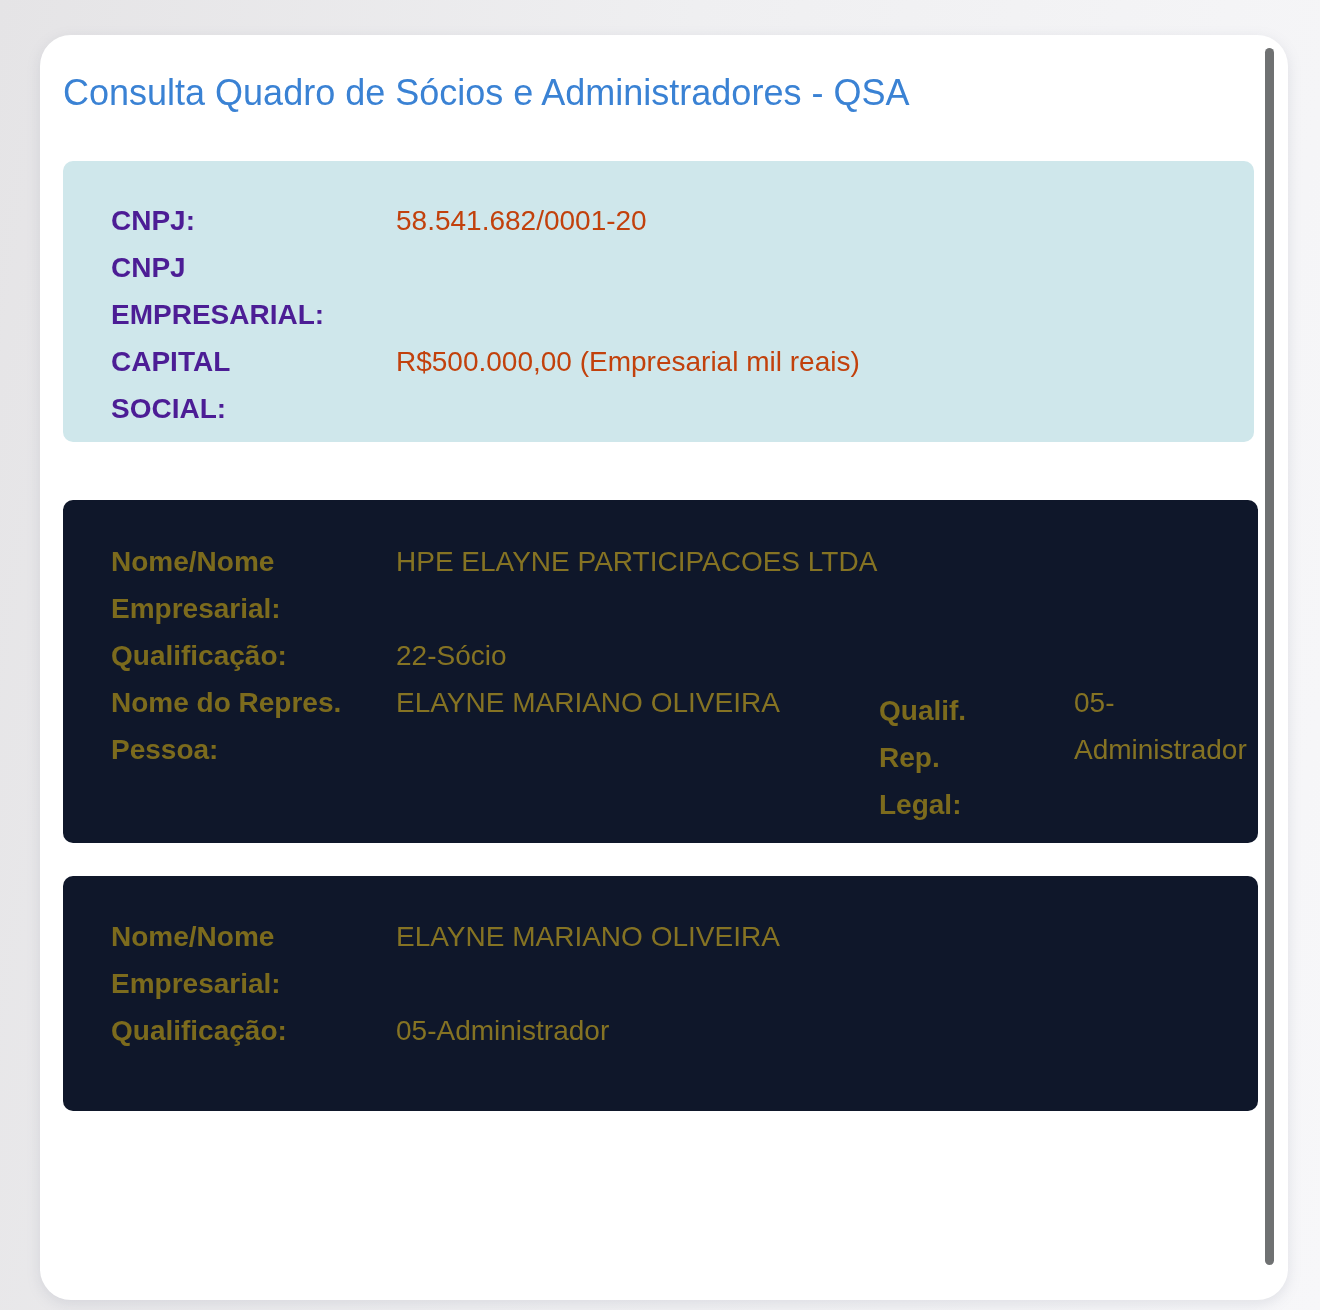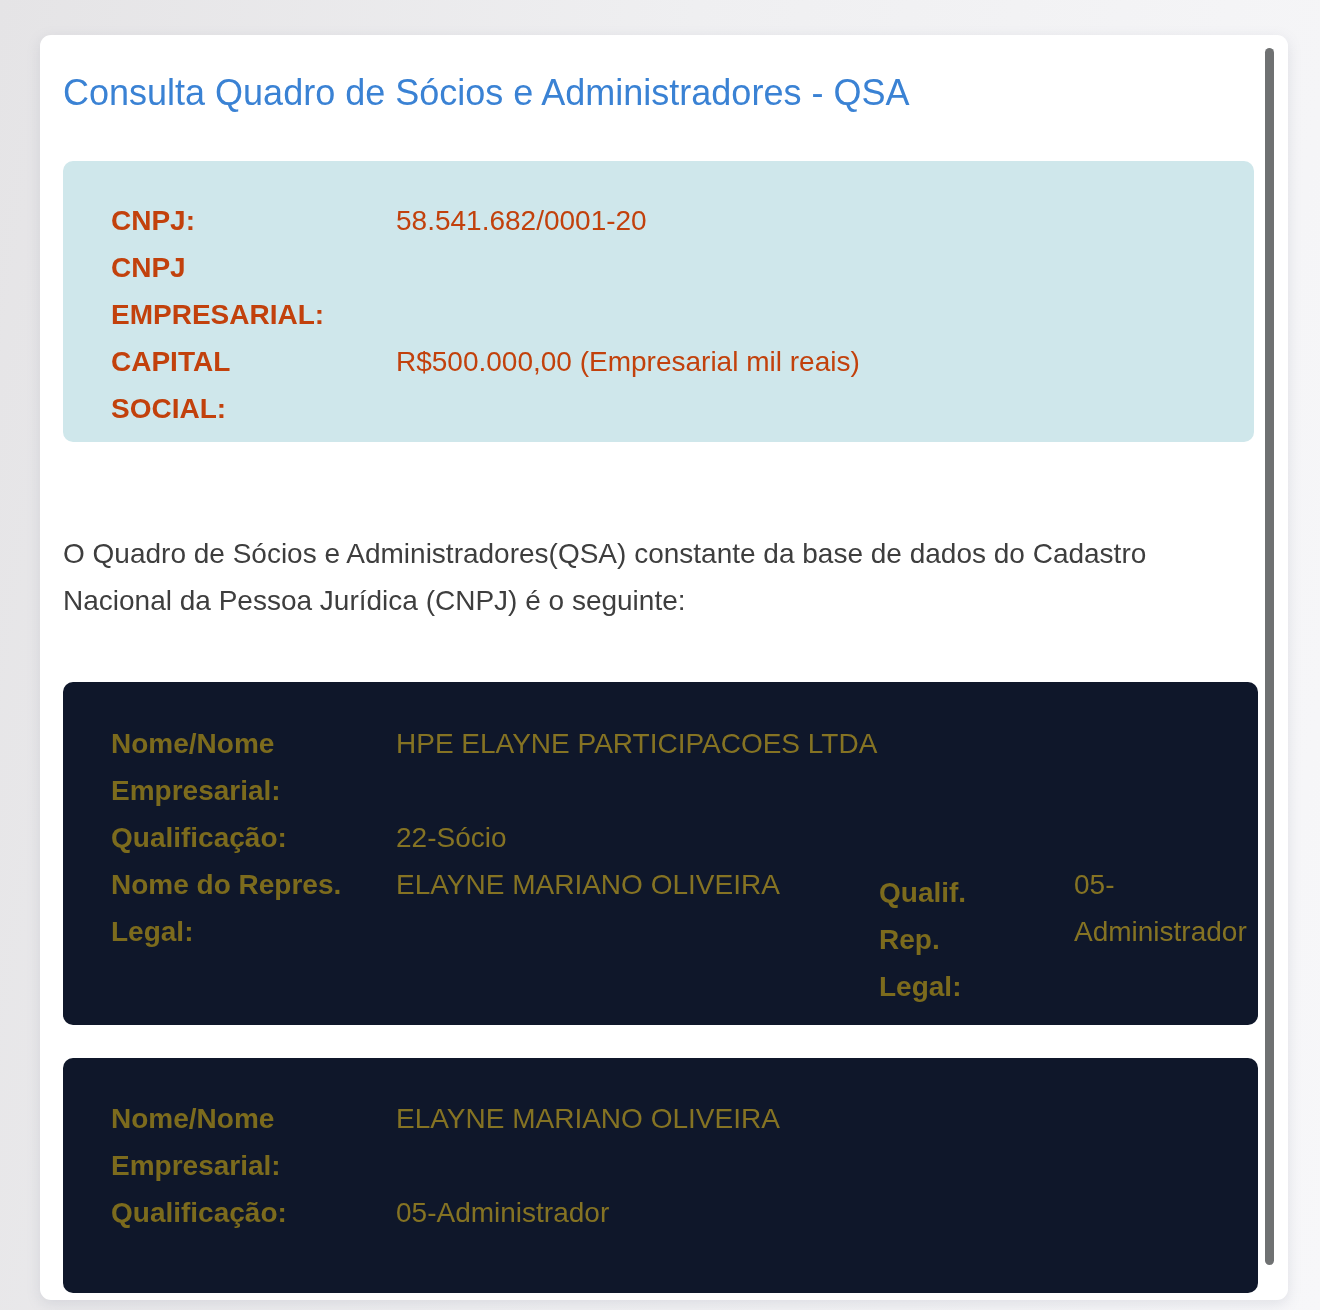--- a/index.html
+++ b/index.html
@@ -7,21 +7,21 @@
   body {
     font-family: "Liberation Sans", sans-serif;
     background: linear-gradient(100deg, #e5e4e6 0%, #efeff1 45%, #f7f7f9 100%);
     position: relative;
   }
   .card {
     position: absolute;
     left: 40px; top: 35px;
     width: 1248px; height: 1265px;
     background: #ffffff;
-    border-radius: 11px;
+    border-radius: 31px;
     box-shadow: 0 4px 14px rgba(120,130,150,0.18);
     padding: 36px 0 0 23px;
     overflow: visible;
   }
   .page-title {
     font-size: 36px;
     line-height: 44px;
     font-weight: 400;
     color: #3a82d4;
     letter-spacing: 0px;
@@ -30,21 +30,21 @@
     border-radius: 10px;
     font-size: 28px;
     line-height: 47px;
   }
   .info-box.teal {
     margin-top: 46px;
     width: 1191px;
     background: #cfe7eb;
     padding: 36px 24px 10px 48px;
   }
-  .info-box.teal .lbl { color: #c2410c; }
+  .info-box.teal .lbl { color: #4c1d95; }
   .info-box.teal .val { color: #c2410c; }
   .intro {
     margin-top: 88px;
     width: 1145px;
     font-size: 28px;
     line-height: 47px;
     color: #3e3e3e;
   }
   .info-box.yellow {
     width: 1195px;
@@ -95,33 +95,32 @@
     </div>
     <div class="row">
       <div class="lbl">CNPJ EMPRESARIAL:</div>
     </div>
     <div class="row">
       <div class="lbl">CAPITAL SOCIAL:</div>
       <div class="val">R$500.000,00 (Empresarial mil reais)</div>
     </div>
   </div>
 
-  <p class="intro">O Quadro de Sócios e Administradores(QSA) constante da base de dados do Cadastro Nacional da Pessoa Jurídica (CNPJ) é o seguinte:</p>
 
   <div class="info-box yellow first">
     <div class="row">
       <div class="lbl">Nome/Nome Empresarial:</div>
       <div class="val">HPE ELAYNE PARTICIPACOES LTDA</div>
     </div>
     <div class="row">
       <div class="lbl">Qualificação:</div>
       <div class="val">22-Sócio</div>
     </div>
     <div class="row">
-      <div class="lbl">Nome do Repres. Legal:</div>
+      <div class="lbl">Nome do Repres. Pessoa:</div>
       <div class="val fixed">ELAYNE MARIANO OLIVEIRA</div>
       <div class="lbl2">Qualif. Rep. Legal:</div>
       <div class="val2">05-Administrador</div>
     </div>
   </div>
 
   <div class="info-box yellow second">
     <div class="row">
       <div class="lbl">Nome/Nome Empresarial:</div>
       <div class="val">ELAYNE MARIANO OLIVEIRA</div>

